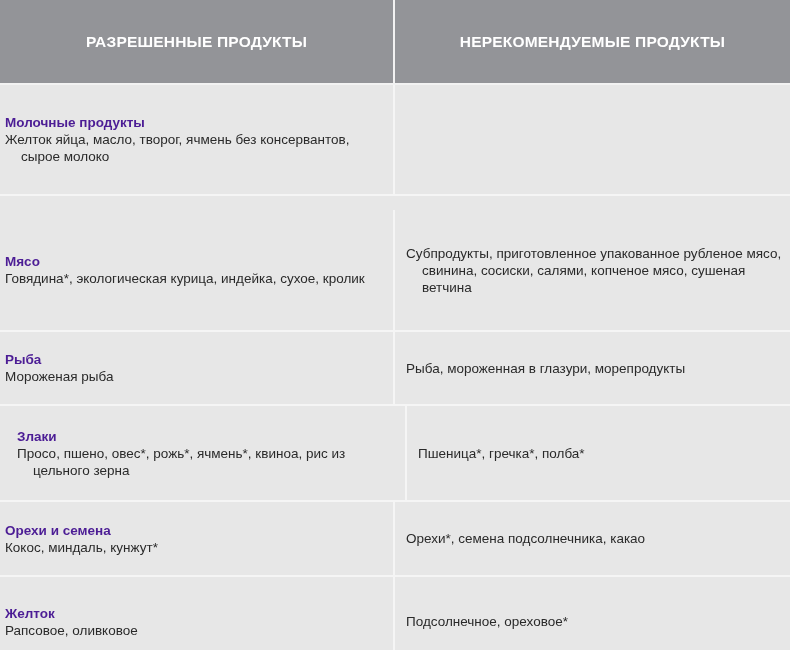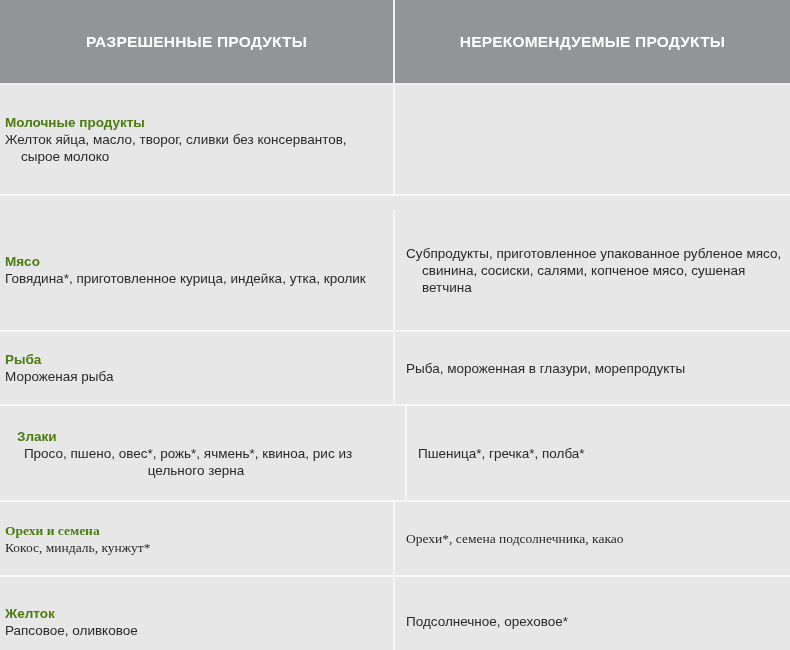--- a/index.html
+++ b/index.html
@@ -7,46 +7,46 @@
   .table { position: relative; width: 790px; height: 650px; }
   .header { display: flex; height: 83px; background: #939498; border-bottom: 2px solid #f2f2f2; }
   .hcell { display: flex; align-items: center; justify-content: center; color: #fff; font-size: 15.5px; font-weight: bold; letter-spacing: 0.2px; }
   .hcell.left { width: 395px; border-right: 2px solid #f2f2f2; box-sizing: border-box; }
   .hcell.right { flex: 1; }
   .row { display: flex; border-bottom: 2px solid #f5f5f5; box-sizing: border-box; }
   .cell { display: flex; align-items: center; font-size: 13.5px; color: #2a2a2a; line-height: 17px; box-sizing: border-box; }
   .cell.left { width: 395px; border-right: 2px solid #f5f5f5; padding-left: 5px; padding-right: 6px; }
   .cell.right { flex: 1; padding-left: 11px; padding-right: 8px; }
   .content { width: 100%; }
-  .cat { font-weight: bold; color: #4d7c0f; }
+  .cat { font-weight: bold; color: #4c1d95; }
   .items { padding-left: 16px; text-indent: -16px; }
 </style>
 </head>
 <body>
 
 <div class="table">
   <div class="header">
     <div class="hcell left">РАЗРЕШЕННЫЕ ПРОДУКТЫ</div>
     <div class="hcell right">НЕРЕКОМЕНДУЕМЫЕ ПРОДУКТЫ</div>
   </div>
 
   <div class="row" style="height:111px;">
     <div class="cell left">
       <div class="content">
         <div class="cat">Молочные продукты</div>
-        <div class="items">Желток яйца, масло, творог, сливки без консервантов, сырое молоко</div>
+        <div class="items">Желток яйца, масло, творог, ячмень без консервантов, сырое молоко</div>
       </div>
     </div>
   </div>
 
   <div class="row" style="height:122px;margin-top:14px;">
     <div class="cell left">
       <div class="content">
         <div class="cat">Мясо</div>
-        <div class="items">Говядина*, приготовленное курица, индейка, утка, кролик</div>
+        <div class="items">Говядина*, экологическая курица, индейка, сухое, кролик</div>
       </div>
     </div>
     <div class="cell right">
       <div class="content items">Субпродукты, приготовленное упакованное рубленое мясо, свинина, сосиски, салями, копченое мясо, сушеная ветчина</div>
     </div>
   </div>
 
   <div class="row" style="height:74px;justify-content:center;">
     <div class="cell left">
       <div class="content">
@@ -56,29 +56,29 @@
     </div>
     <div class="cell right">
       <div class="content items">Рыба, мороженная в глазури, морепродукты</div>
     </div>
   </div>
 
   <div class="row" style="height:96px;padding-left:12px;">
     <div class="cell left">
       <div class="content">
         <div class="cat">Злаки</div>
-        <div class="items" style="padding-right:40px;text-align:center;">Просо, пшено, овес*, рожь*, ячмень*, квиноа, рис из цельного зерна</div>
+        <div class="items" style="padding-right:40px;">Просо, пшено, овес*, рожь*, ячмень*, квиноа, рис из цельного зерна</div>
       </div>
     </div>
     <div class="cell right">
       <div class="content items">Пшеница*, гречка*, полба*</div>
     </div>
   </div>
 
-  <div class="row" style="height:75px;font-family:Liberation Serif, serif;">
+  <div class="row" style="height:75px;">
     <div class="cell left">
       <div class="content">
         <div class="cat">Орехи и семена</div>
         <div class="items">Кокос, миндаль, кунжут*</div>
       </div>
     </div>
     <div class="cell right">
       <div class="content items">Орехи*, семена подсолнечника, какао</div>
     </div>
   </div>

